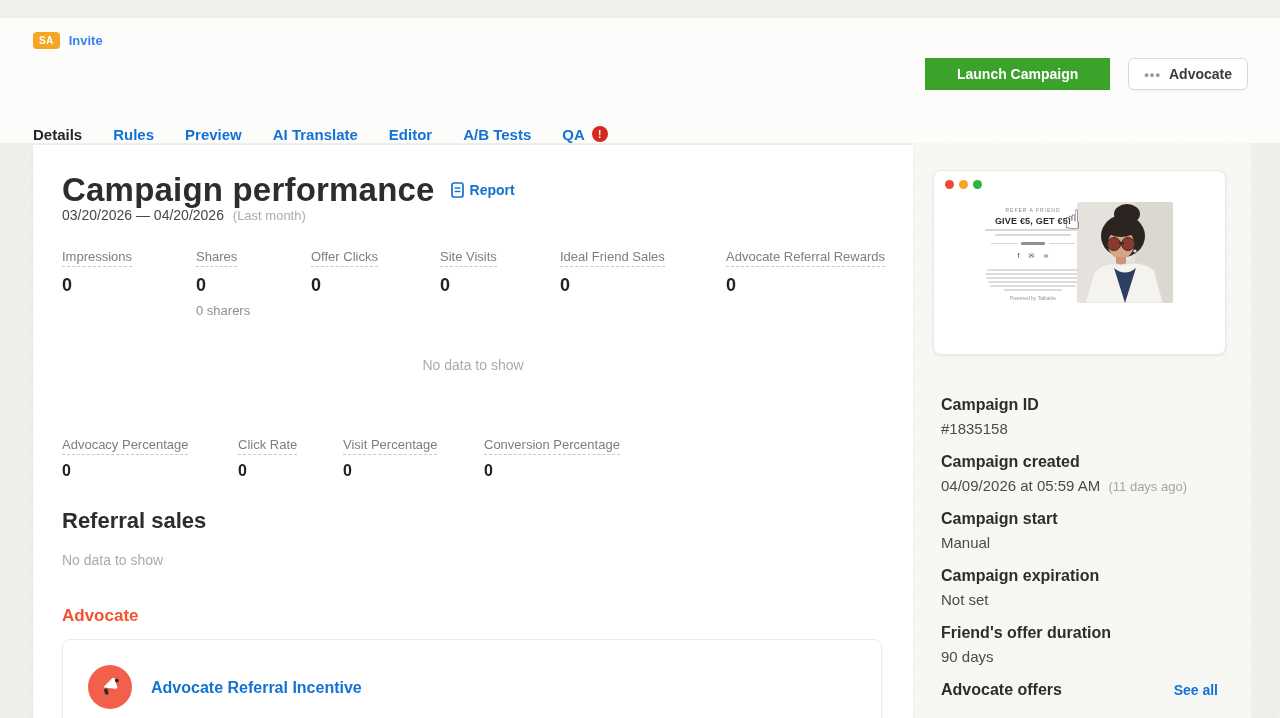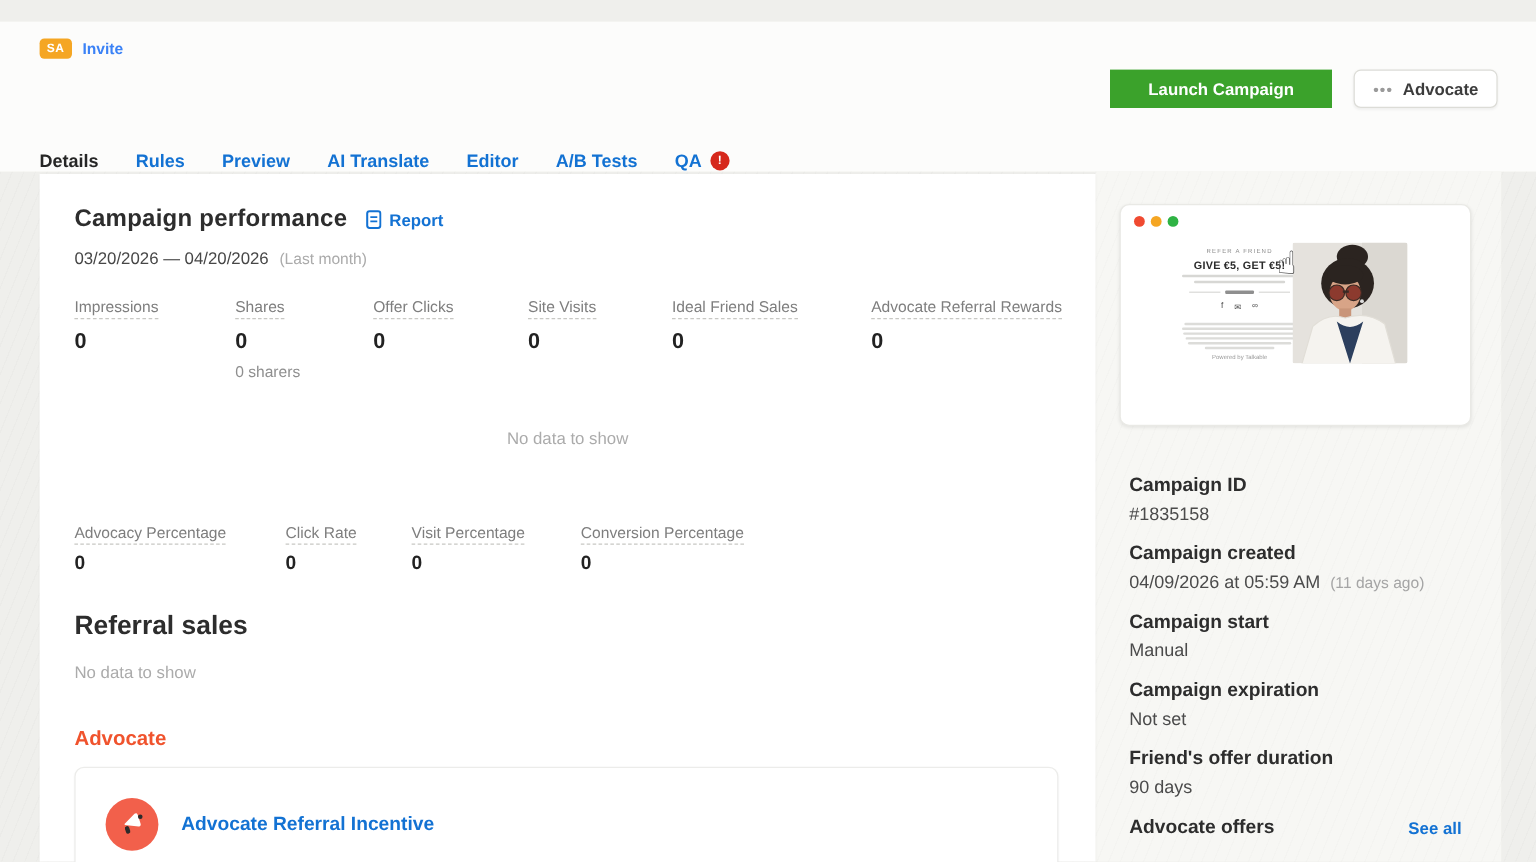--- a/index.html
+++ b/index.html
@@ -40,21 +40,21 @@
   .content { position:absolute; left:0; top:143px; width:1280px; height:575px;
     background:#efefec;
     background-image:repeating-linear-gradient(112deg, rgba(0,0,0,.015) 0 1px, transparent 1px 9px); }
   .sidebar-bg { left:913px; top:0; width:338px; height:575px; background:#f7f7f4;
     background-image:repeating-linear-gradient(112deg, rgba(0,0,0,.01) 0 1px, transparent 1px 9px); }
 
   
   .main-card { left:33px; top:2px; width:880px; height:573px; background:#fff;
     box-shadow:0 1px 3px rgba(0,0,0,.05); }
   .perf-title-row { left:29px; top:26px; display:flex; align-items:center; gap:16px; }
-  .perf-title { font-size:20px; font-weight:bold; color:#2d2d2d; letter-spacing:.2px; }
+  .perf-title { font-size:33px; font-weight:bold; color:#2d2d2d; letter-spacing:.2px; }
   .report-link { display:flex; align-items:center; gap:6px; color:#1372D3;
     font-size:14px; font-weight:bold; cursor:pointer; }
   .date-row { left:29px; top:62px; font-size:14px; color:#474747; }
   .date-note { color:#ababab; font-size:13px; margin-left:5px; }
   .metric { top:102px; }
   .metric-label, .rate-label { display:inline-block; font-size:13px; color:#7e7e7e;
     border-bottom:1px dashed #c8c8c4; padding-bottom:2px; cursor:help; }
   .metric-value { font-size:18px; font-weight:bold; color:#222; margin-top:8px; }
   .metric-sub { font-size:13px; color:#8f8f8f; margin-top:7px; }
   .empty-main { left:0; top:212px; width:880px; text-align:center;

